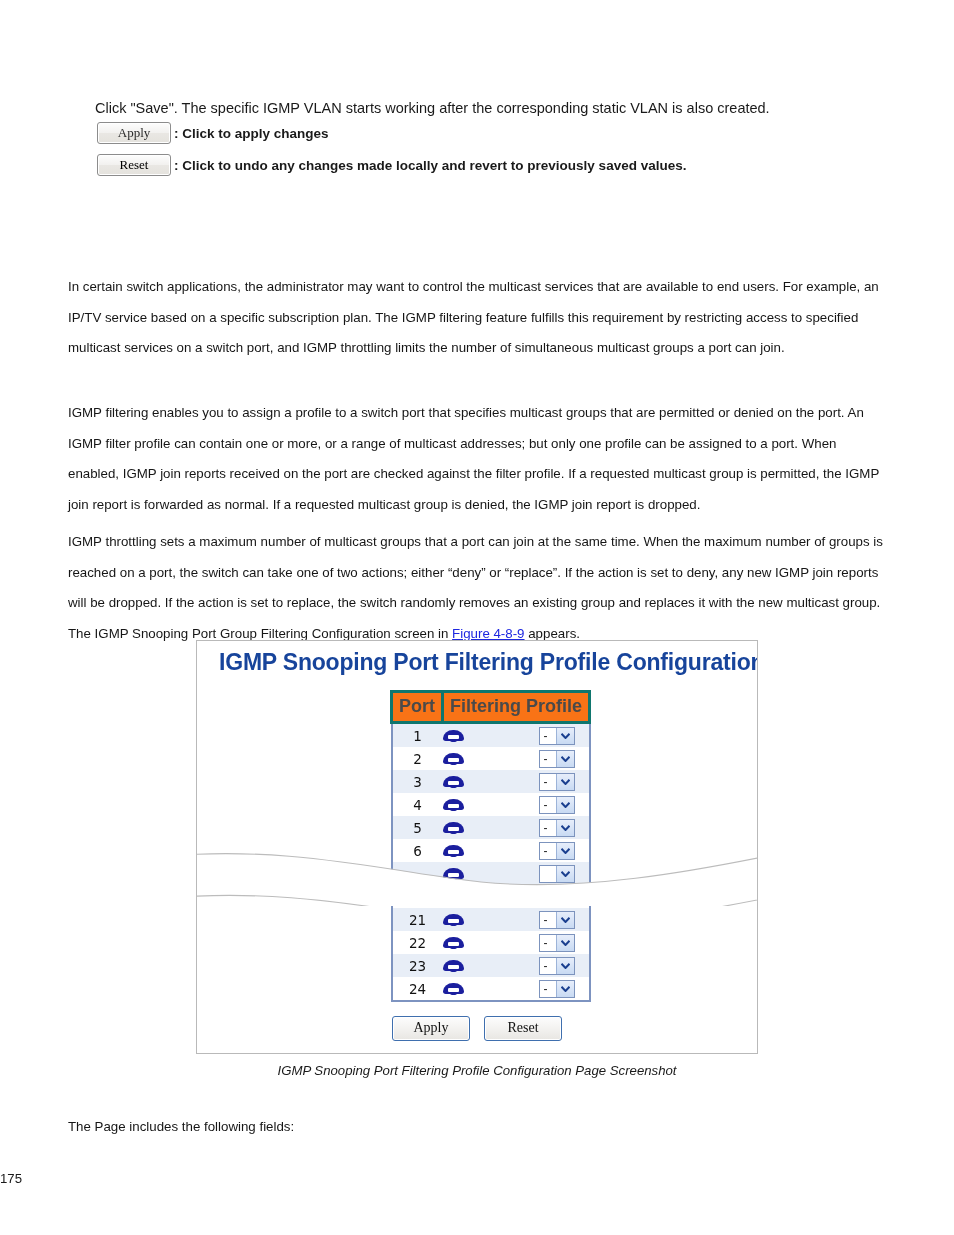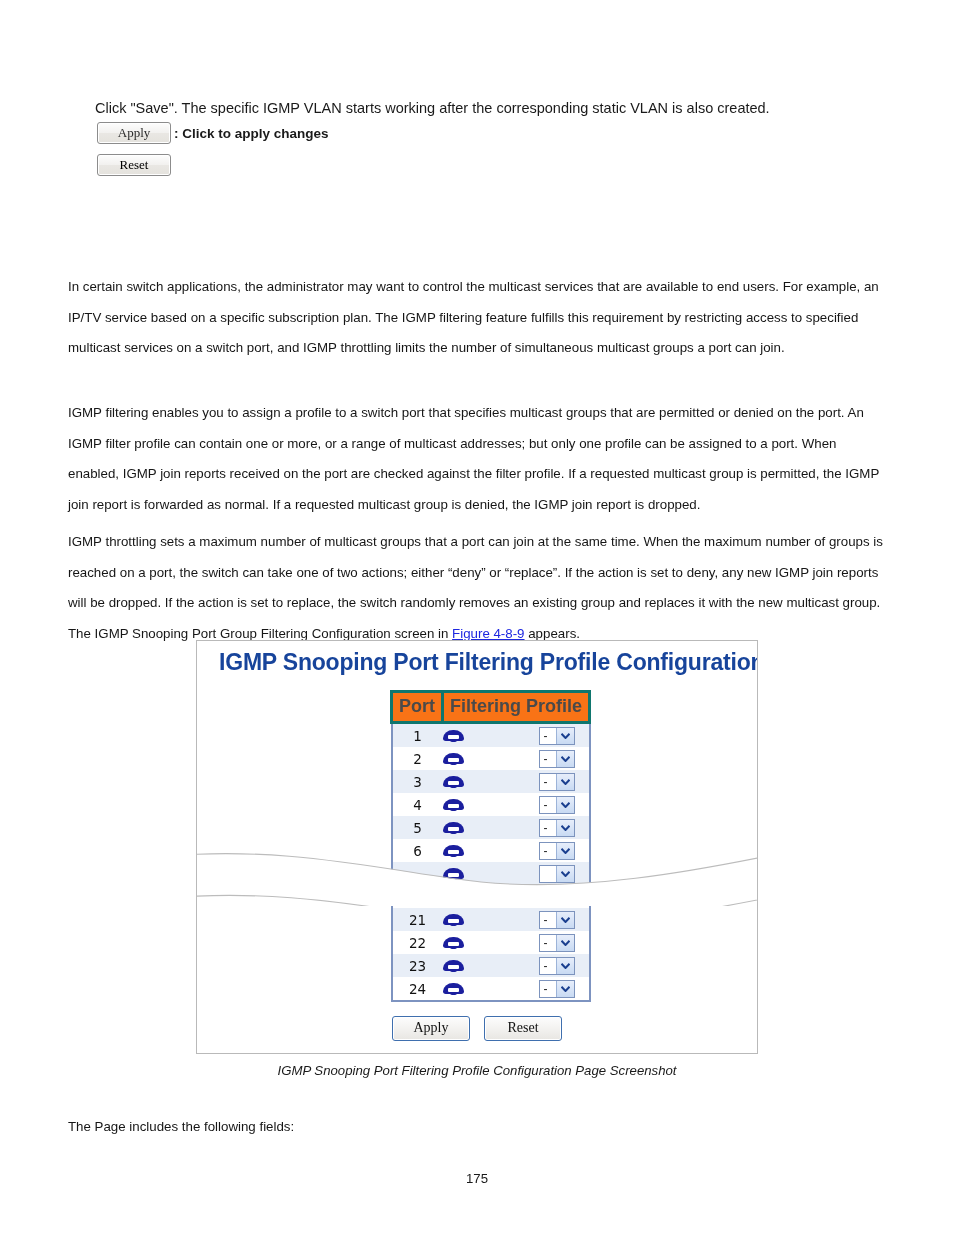--- a/index.html
+++ b/index.html
@@ -270,37 +270,38 @@
     left: 68px;
     top: 1119px;
     font-size: 13.3px;
     color: #161616;
   }
   .page-number {
     position: absolute;
     left: 0;
     top: 1171px;
     width: 954px;
-    text-align: center;
+    text-align: left;
     font-size: 13.2px;
     color: #1a1a1a;
   }
 </style>
 </head>
 <body>
 
 <div class="intro-line">Click "Save". The specific IGMP VLAN starts working after the corresponding static VLAN is also created.</div>
 
 <div class="btn-row apply">
   <span class="win-btn apply-glyph">Apply</span>
   <span class="btn-caption">: Click to apply changes</span>
 </div>
 
 <div class="btn-row reset">
   <span class="win-btn">Reset</span>
+  <span class="btn-caption">: Click to undo any changes made locally and revert to previously saved values.</span>
 </div>
 
 <div class="para p1">In certain switch applications, the administrator may want to control the multicast services that are available to end users. For example, an IP/TV service based on a specific subscription plan. The IGMP filtering feature fulfills this requirement by restricting access to specified multicast services on a switch port, and IGMP throttling limits the number of simultaneous multicast groups a port can join.</div>
 
 <div class="para p2">IGMP filtering enables you to assign a profile to a switch port that specifies multicast groups that are permitted or denied on the port. An IGMP filter profile can contain one or more, or a range of multicast addresses; but only one profile can be assigned to a port. When enabled, IGMP join reports received on the port are checked against the filter profile. If a requested multicast group is permitted, the IGMP join report is forwarded as normal. If a requested multicast group is denied, the IGMP join report is dropped.</div>
 
 <div class="para p3">
   <span>IGMP throttling sets a maximum number of multicast groups that a port can join at the same time. When the maximum number of groups is reached on a port, the switch can take one of two actions; either “deny” or “replace”. If the action is set to deny, any new IGMP join reports will be dropped. If the action is set to replace, the switch randomly removes an existing group and replaces it with the new multicast group. The IGMP Snooping Port Group Filtering Configuration screen in </span><a class="figlink" href="#">Figure 4-8-9</a><span> appears.</span>
 </div>
 

